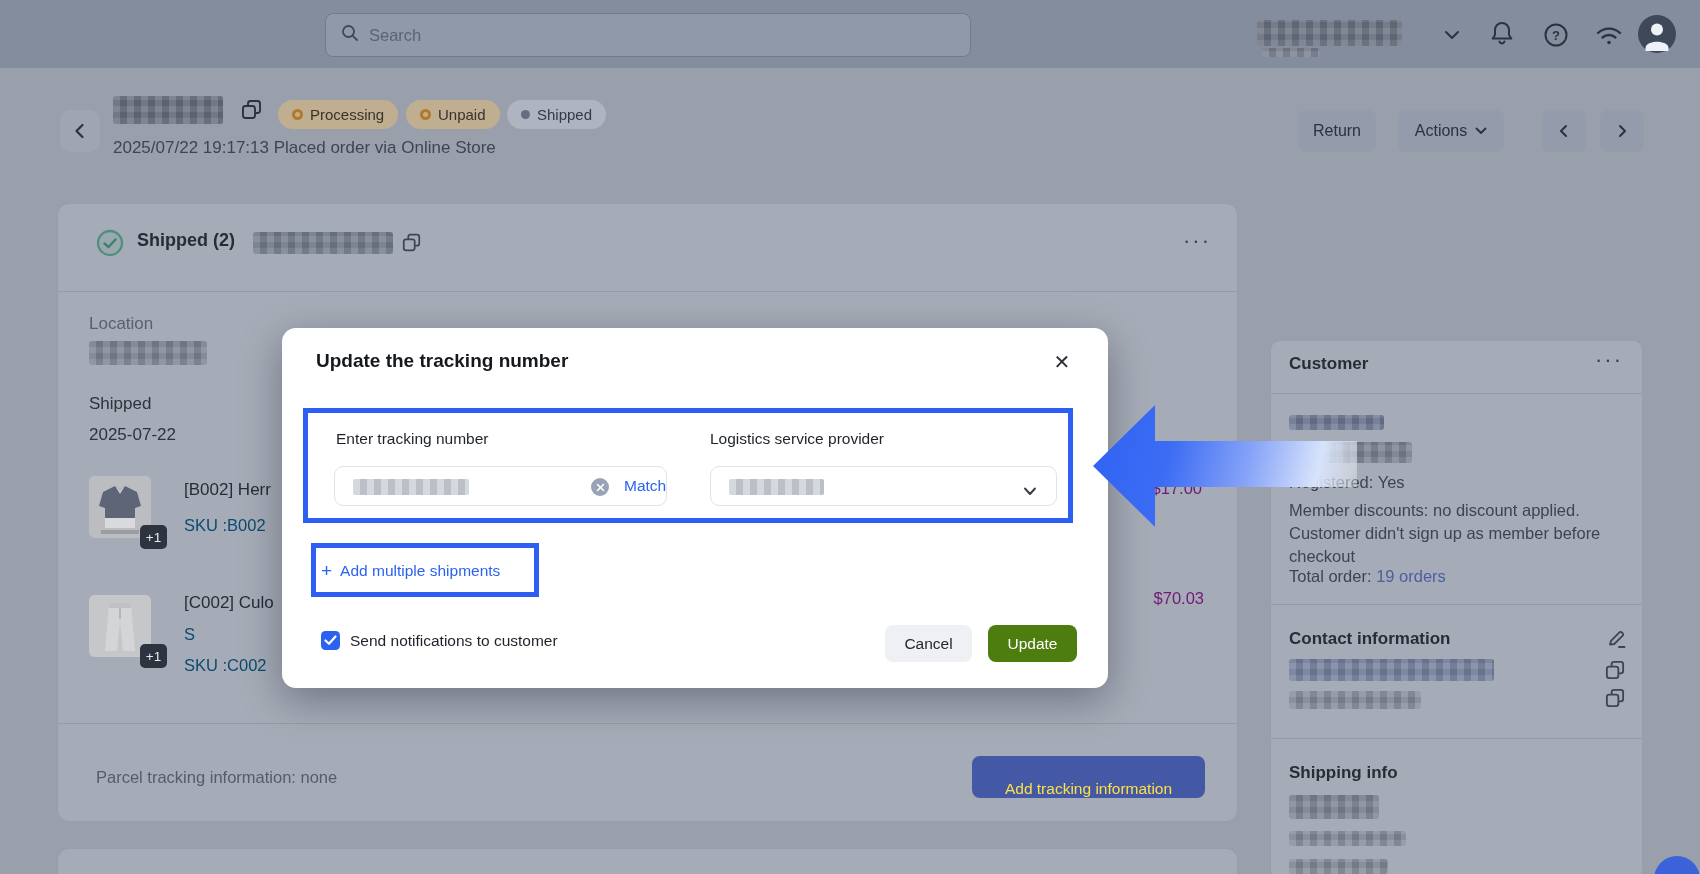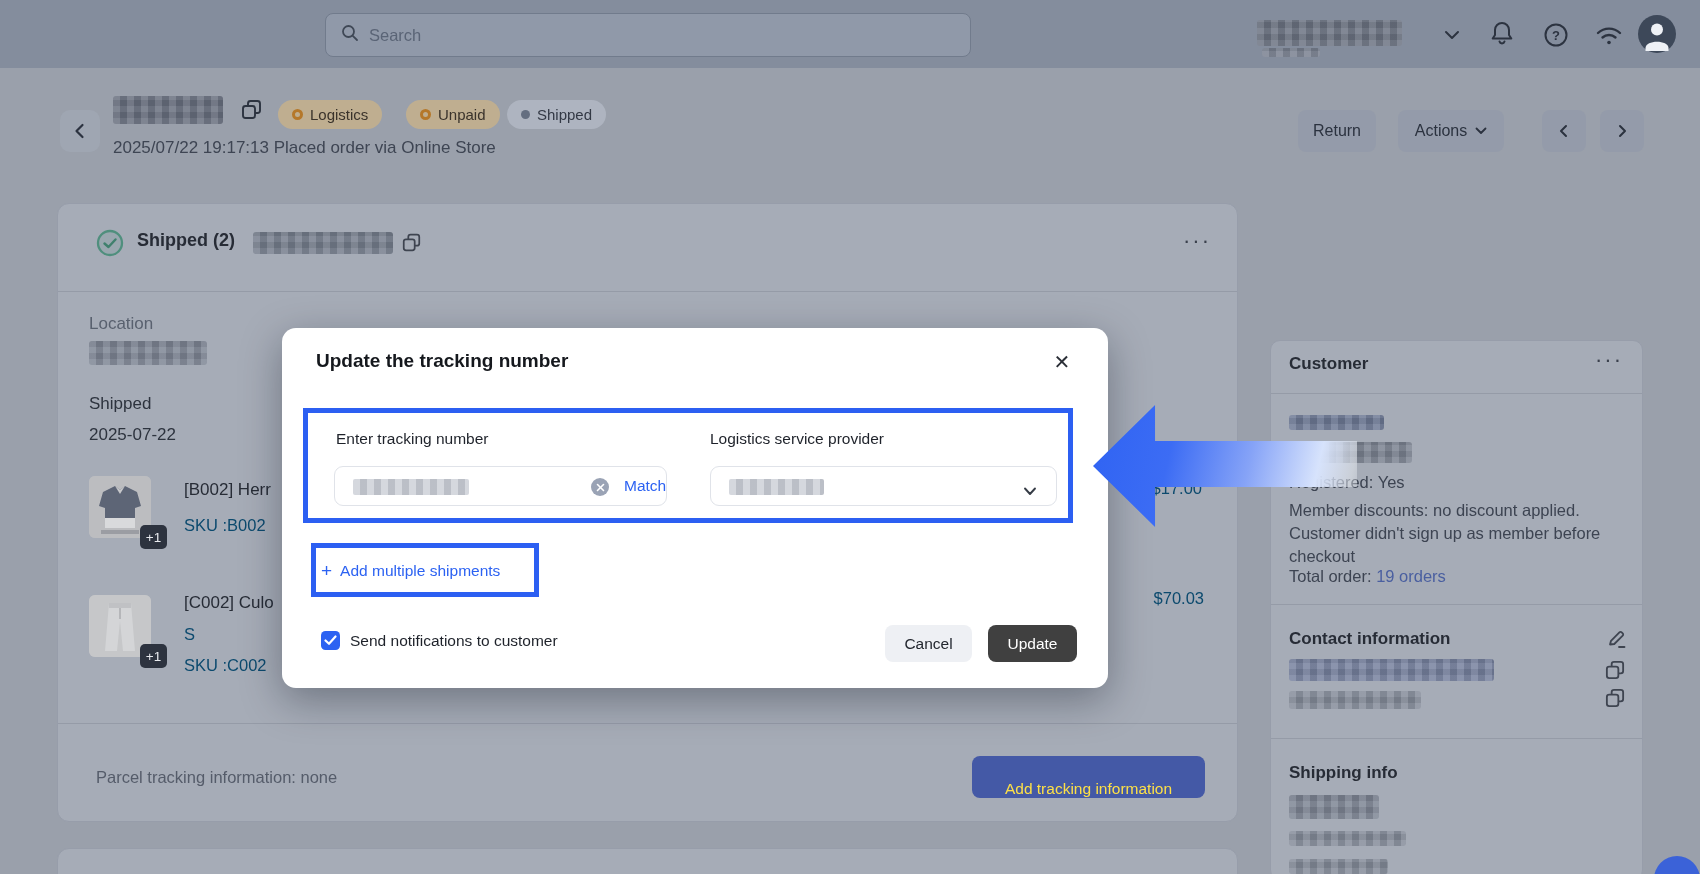--- a/index.html
+++ b/index.html
@@ -52,21 +52,21 @@
   .mc-more { position:absolute; left:1125px; top:24px; font-size:22px; letter-spacing:2px; color:#3a404c; }
   .lbl-gray { font-size:17px; color:#59616f; }
   .txt-dark { font-size:17px; color:#2d333e; }
   .thumb { position:absolute; width:62px; height:62px; border-radius:6px; overflow:visible;
     background:#bcbdc0; }
   .thumb svg { border-radius:6px; display:block; }
   .qty { position:absolute; right:-16px; bottom:-11px; width:27px; height:24px; background:#2d333f;
     border-radius:5px; color:#e8eaee; font-size:13.5px; display:flex; align-items:center; justify-content:center; }
   .iname { font-size:17px; font-weight:500; color:#272c36; }
   .isub  { font-size:16.5px; color:#0c4a6e; }
-  .price { position:absolute; font-size:16.5px; color:#0c4a6e; }
+  .price { position:absolute; font-size:16.5px; color:#701a75; }
   .footer-note { position:absolute; left:38px; top:564px; font-size:16.5px; color:#555c6a; }
   .addtrack { position:absolute; left:914px; top:552px; width:233px; height:42px; background:#4459a6;
     border-radius:8px; color:#fde047; font-size:15.5px; display:flex; align-items:flex-end; justify-content:center; }
   #card2 { left:57px; top:848px; width:1181px; height:30px; border-radius:12px 12px 0 0; }
 
   
   #notes-card { left:1270px; top:204px; width:373px; height:108px; border-radius:10px; }
   #customer-card { left:1270px; top:340px; width:373px; height:540px; border-radius:10px; }
   .sc-title { position:absolute; left:18px; font-size:17px; font-weight:600; color:#272c36; }
   .sc-text { position:absolute; left:18px; font-size:16.5px; color:#3d4452; }
@@ -95,21 +95,21 @@
   .sel-chev { position:absolute; left:312px; top:15px; }
   .addmulti { position:absolute; left:39px; top:232px; display:flex; align-items:center; gap:8px;
     color:#2c62f2; font-size:15.5px; font-weight:500; }
   .addmulti .plus { font-size:19px; font-weight:400; }
   .m-check { position:absolute; left:39px; top:303px; width:19px; height:19px; background:#2c62f2;
     border-radius:4.5px; display:flex; align-items:center; justify-content:center; }
   .m-checklbl { position:absolute; left:68px; top:304px; font-size:15.5px; color:#1e222a; }
   .m-btn { position:absolute; top:297px; height:37px; border-radius:8px; font-size:15.5px;
     display:flex; align-items:center; justify-content:center; }
   .m-cancel { left:603px; width:87px; background:#eef0f4; color:#23272f; }
-  .m-update { left:706px; width:89px; background:#404040; color:#ffffff; }
+  .m-update { left:706px; width:89px; background:#4d7c0f; color:#ffffff; }
 
   
   .anno { position:absolute; border:5px solid #2c5ff2; z-index:30; }
   #anno1 { left:303px; top:408px; width:770px; height:115px; }
   #anno2 { left:311px; top:543px; width:228px; height:54px; }
   .big-arrow { position:absolute; left:1093px; top:405px; width:264px; height:122px; z-index:35;
     background:linear-gradient(103deg, #2f63f3 0%, #3c6cf4 30%, #86a3f7 58%, #d7e3fc 82%,
                rgba(246,250,255,.45) 94%, rgba(255,255,255,.12) 100%);
     clip-path:polygon(0% 50%, 23.5% 0%, 23.5% 29.5%, 100% 29.5%, 100% 67.2%, 23.5% 67.2%, 23.5% 100%); }
 </style>
@@ -169,21 +169,21 @@
   </div>
   <div class="blur" style="left:113px; top:96px; width:110px; height:28px; background-color:#686f7e;"></div>
   <span class="abs" style="left:240px; top:98px;">
     <svg width="23" height="23" viewBox="0 0 23 23">
         <rect x="8" y="3" width="12" height="12" rx="2.5" fill="none" stroke="#2c3340" stroke-width="1.9"></rect>
         <rect x="3" y="8" width="12" height="12" rx="2.5" fill="#9aa0ab" stroke="#2c3340" stroke-width="1.9"></rect>
       </svg>
   </span>
   <div class="badge warn" style="left:278px;">
     <span class="ringdot"></span>
-    <span>Logistics</span>
+    <span>Processing</span>
   </div>
   <div class="badge warn" style="left:406px;text-align:center;">
     <span class="ringdot"></span>
     <span>Unpaid</span>
   </div>
   <div class="badge neutral" style="left:507px;">
     <span class="graydot"></span>
     <span>Shipped</span>
   </div>
   <div class="timestamp">2025/07/22 19:17:13 Placed order via Online Store</div>

